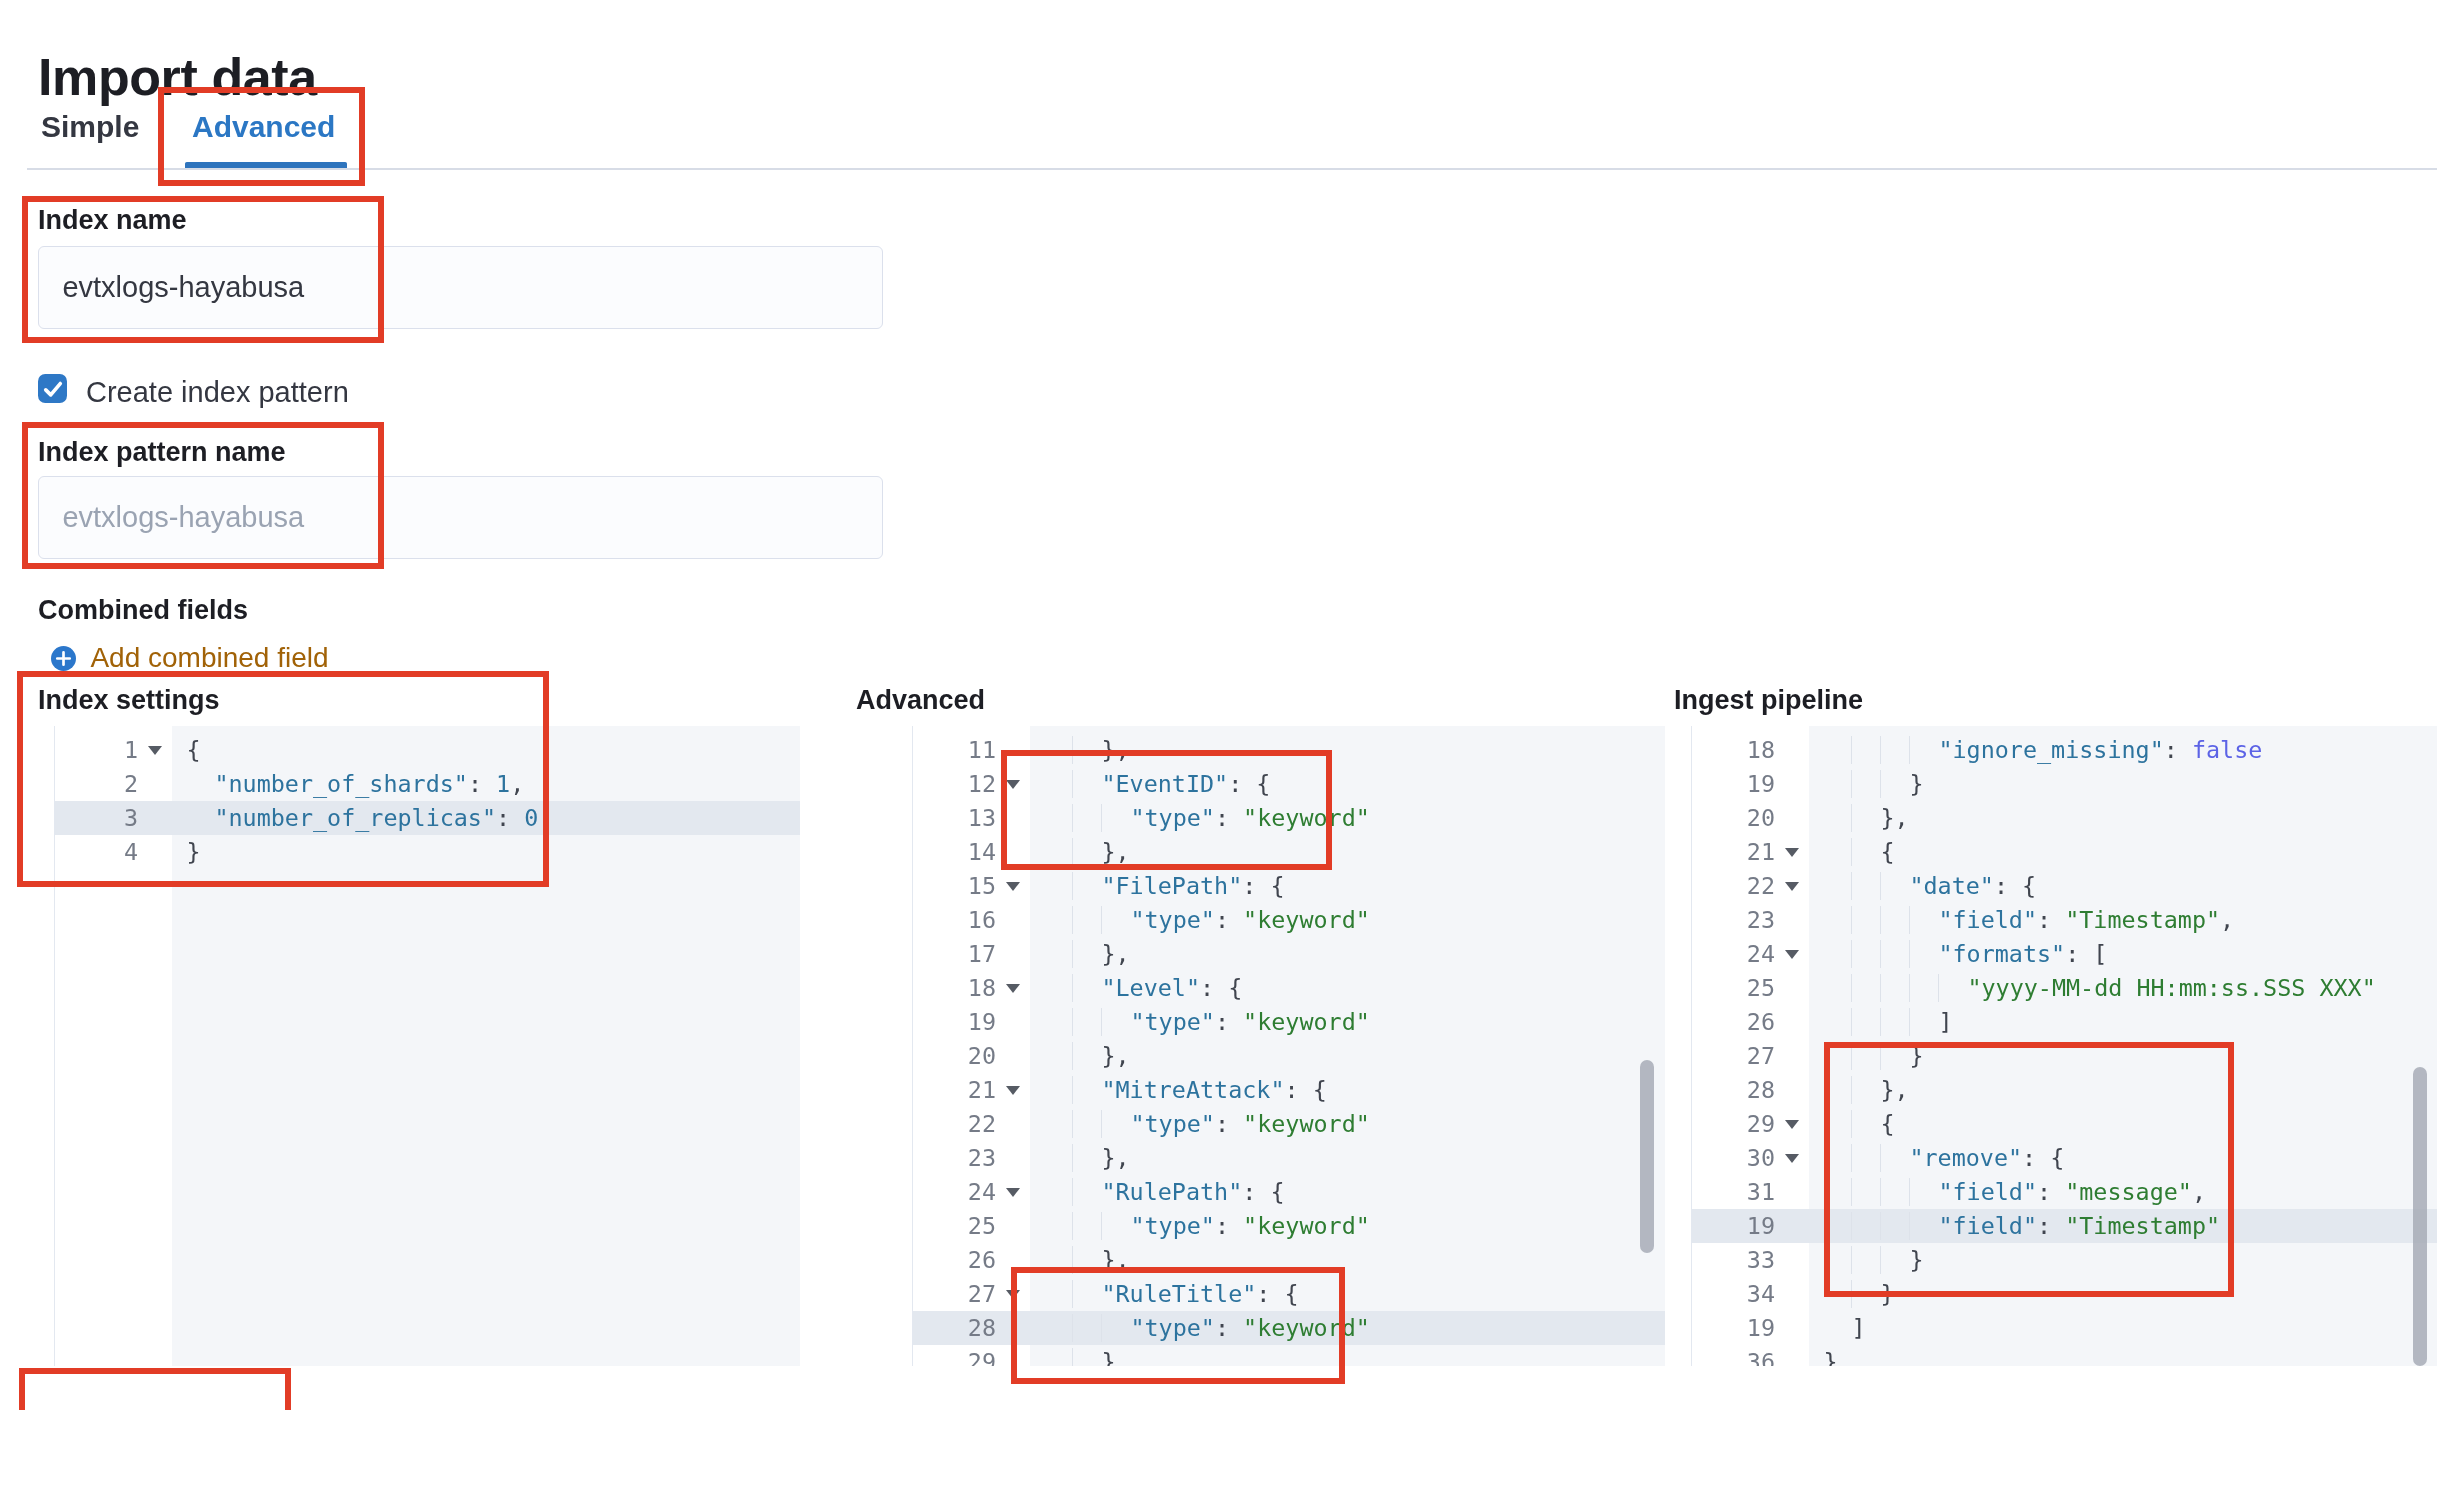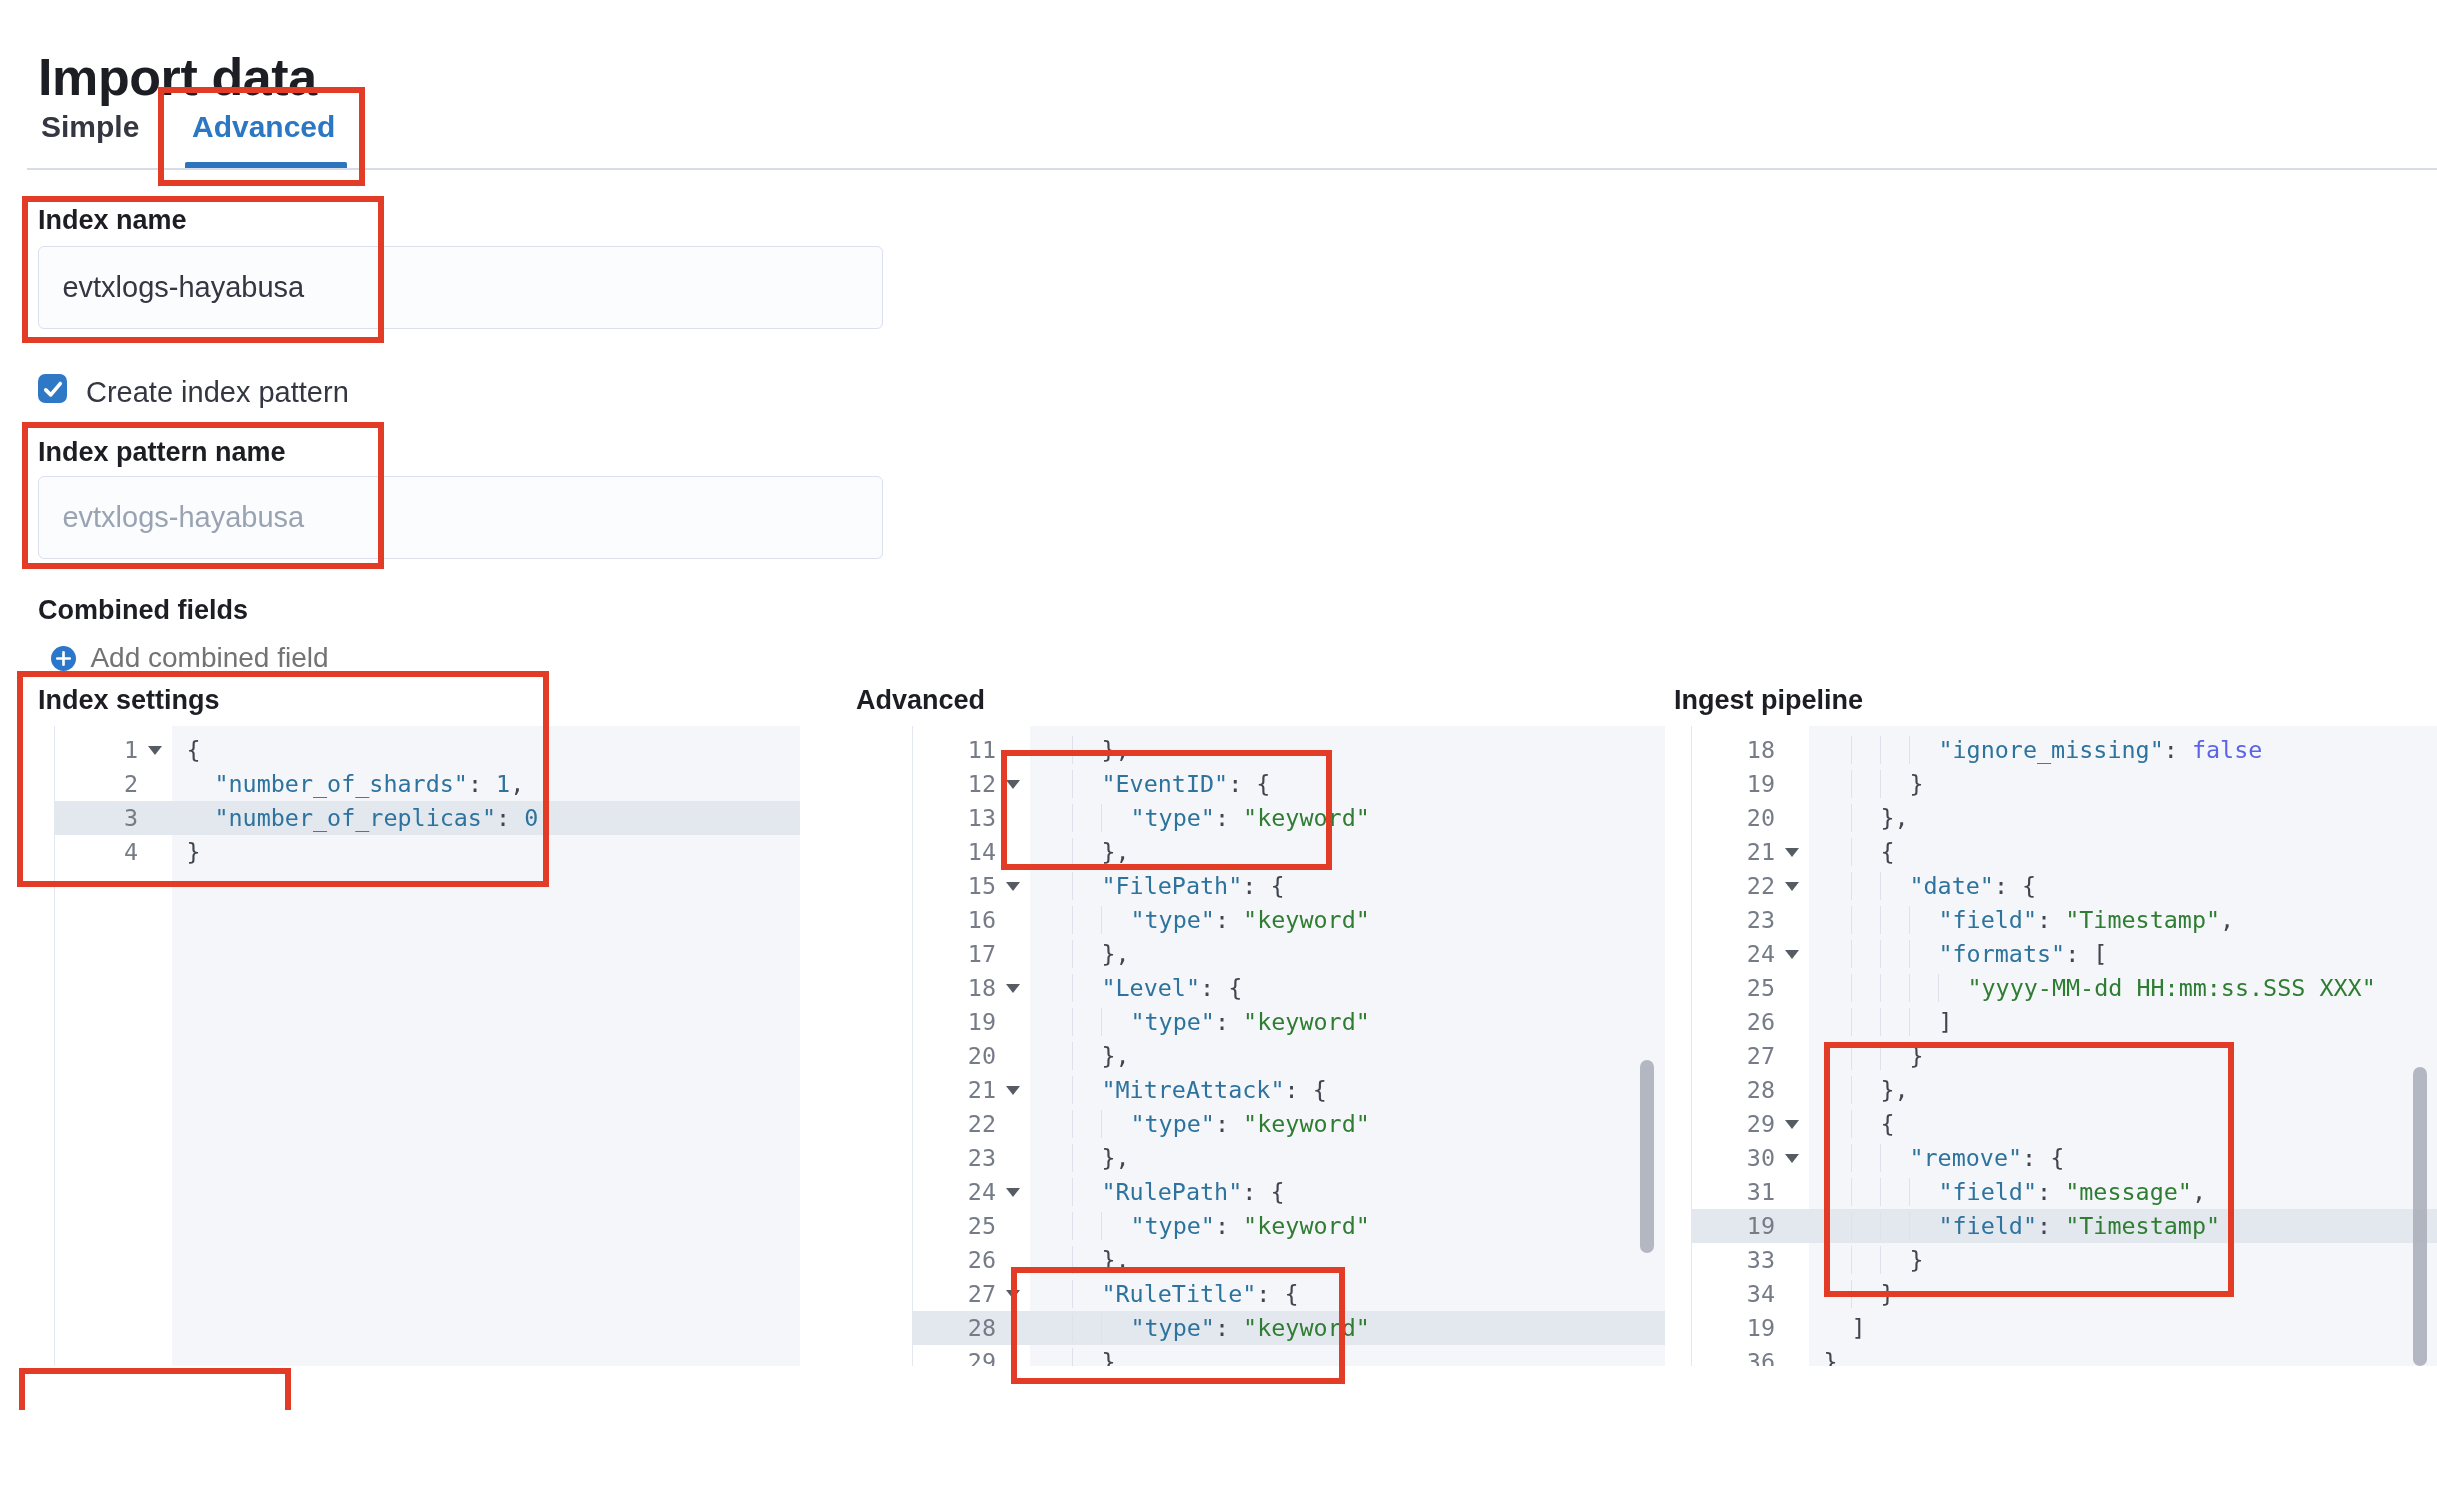--- a/index.html
+++ b/index.html
@@ -28,21 +28,21 @@
   .input-index-name{top:246px;}
   .input-pattern-name{top:476px;}
   .text-input::placeholder{color:#9aa3b2;opacity:1;}
 
   .checkbox{position:absolute;left:38px;top:374px;width:29px;height:29px;border-radius:7.2px;
             background:#2e78c6;display:flex;align-items:center;justify-content:center;cursor:pointer;}
   .checkbox-label{position:absolute;left:86px;top:376px;font-size:29px;color:#343741;}
 
   .add-link{position:absolute;left:51px;top:642px;display:flex;align-items:center;gap:14.4px;
             cursor:pointer;}
-  .add-link-text{font-size:28px;font-weight:500;color:#737373;}
+  .add-link-text{font-size:28px;font-weight:500;color:#a16207;}
 
   .editor-label{position:absolute;top:685px;font-size:27px;font-weight:700;color:#1d1e24;}
   .lbl-settings{left:38px;}
   .lbl-mappings{left:856px;}
   .lbl-ingest{left:1674px;}
 
   .editor{position:absolute;top:726px;height:640px;box-sizing:border-box;
           border-left:1.8px solid #e3e8f0;padding-top:7.2px;overflow:hidden;
           background:linear-gradient(90deg,#ffffff 0px,#ffffff 117px,#f4f6f9 117px);
           font-family:"DejaVu Sans Mono",monospace;font-size:23.4px;}

